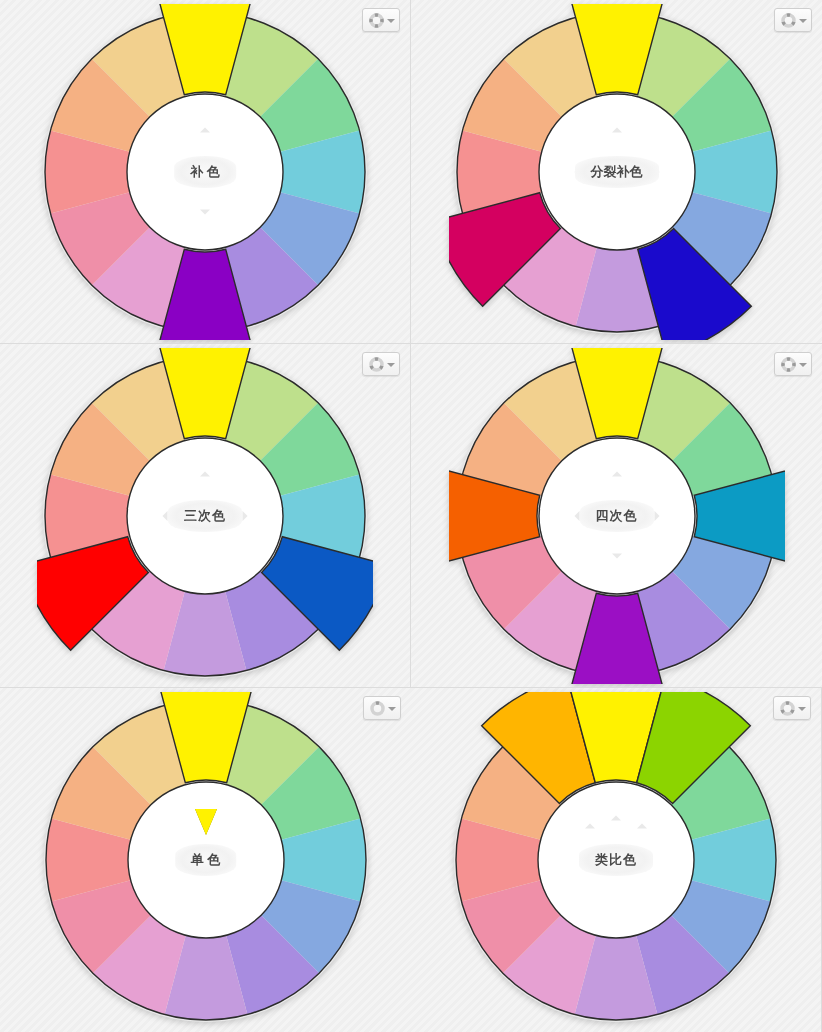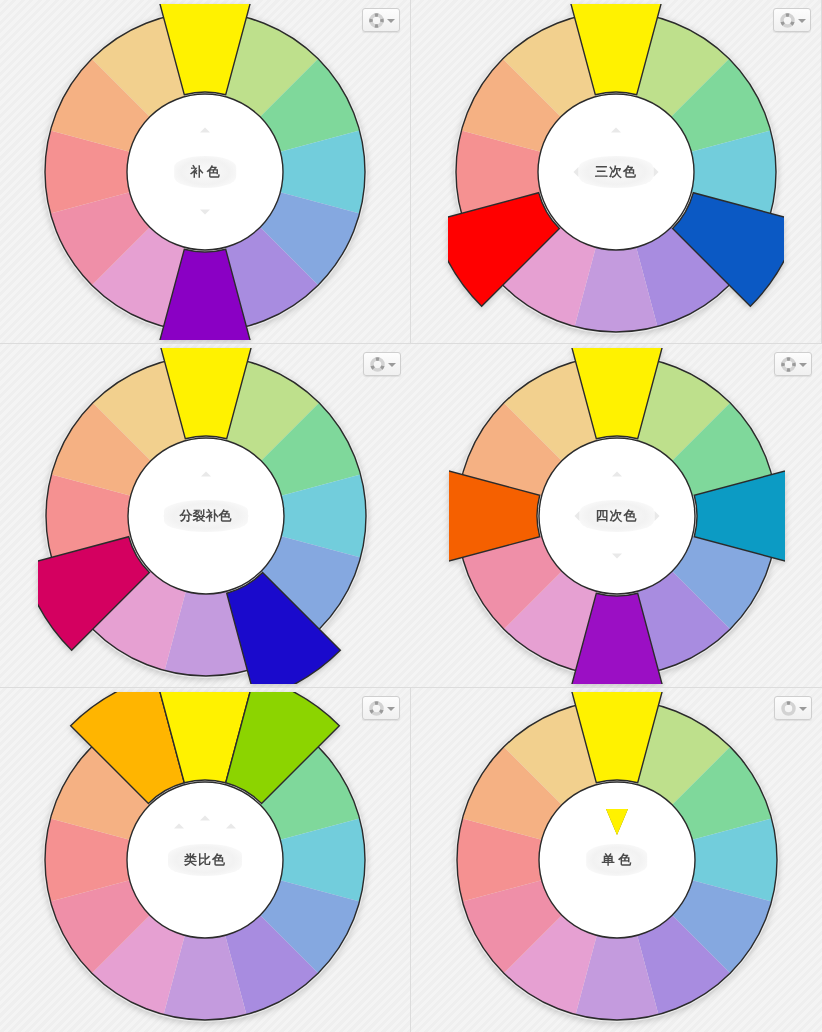--- a/index.html
+++ b/index.html
@@ -174,20 +174,56 @@
             <circle cx="17" cy="17" r="11" fill="none" stroke="#d3d3d3" stroke-width="7"></circle>
             <path d="M 13.00 3.06 A 14.5 14.5 0 0 1 21.00 3.06 L 19.07 9.79 A 7.5 7.5 0 0 0 14.93 9.79 Z" fill="#9a9a9a"></path>
             <path d="M 30.94 13.00 A 14.5 14.5 0 0 1 30.94 21.00 L 24.21 19.07 A 7.5 7.5 0 0 0 24.21 14.93 Z" fill="#9a9a9a"></path>
             <path d="M 21.00 30.94 A 14.5 14.5 0 0 1 13.00 30.94 L 14.93 24.21 A 7.5 7.5 0 0 0 19.07 24.21 Z" fill="#9a9a9a"></path>
             <path d="M 3.06 21.00 A 14.5 14.5 0 0 1 3.06 13.00 L 9.79 14.93 A 7.5 7.5 0 0 0 9.79 19.07 Z" fill="#9a9a9a"></path>
           </svg>
         </span>
         <span class="caret"></span>
       </div>
     </div>
+    <div class="panel col-last">
+      <div class="wheel-wrap">
+        <svg class="wheel-svg" width="336" height="336" viewBox="0 0 336 336">
+          <circle cx="168" cy="168" r="162" fill="#e9e9e9"></circle>
+          <path d="M 209.41 13.45 A 160 160 0 0 1 281.14 54.86 L 223.15 112.85 A 78 78 0 0 0 188.19 92.66 Z" fill="#BEE08C" stroke="none"></path>
+          <path d="M 281.14 54.86 A 160 160 0 0 1 322.55 126.59 L 243.34 147.81 A 78 78 0 0 0 223.15 112.85 Z" fill="#7FD89B" stroke="none"></path>
+          <path d="M 322.55 126.59 A 160 160 0 0 1 322.55 209.41 L 243.34 188.19 A 78 78 0 0 0 243.34 147.81 Z" fill="#72CDDC" stroke="none"></path>
+          <path d="M 322.55 209.41 A 160 160 0 0 1 281.14 281.14 L 223.15 223.15 A 78 78 0 0 0 243.34 188.19 Z" fill="#85A8E0" stroke="none"></path>
+          <path d="M 209.41 322.55 A 160 160 0 0 1 126.59 322.55 L 147.81 243.34 A 78 78 0 0 0 188.19 243.34 Z" fill="#C49BDE" stroke="none"></path>
+          <path d="M 126.59 322.55 A 160 160 0 0 1 54.86 281.14 L 112.85 223.15 A 78 78 0 0 0 147.81 243.34 Z" fill="#E6A0D2" stroke="none"></path>
+          <path d="M 13.45 209.41 A 160 160 0 0 1 13.45 126.59 L 92.66 147.81 A 78 78 0 0 0 92.66 188.19 Z" fill="#F59191" stroke="none"></path>
+          <path d="M 13.45 126.59 A 160 160 0 0 1 54.86 54.86 L 112.85 112.85 A 78 78 0 0 0 92.66 147.81 Z" fill="#F5B183" stroke="none"></path>
+          <path d="M 54.86 54.86 A 160 160 0 0 1 126.59 13.45 L 147.81 92.66 A 78 78 0 0 0 112.85 112.85 Z" fill="#F2D08E" stroke="none"></path>
+          <circle cx="168" cy="168" r="160" fill="none" stroke="#2b2b2b" stroke-width="1.4"></circle>
+          <circle cx="168" cy="168" r="78" fill="#ffffff" stroke="#2b2b2b" stroke-width="1.4"></circle>
+          <path d="M 118.82 -15.53 A 190 190 0 0 1 217.18 -15.53 L 188.71 90.73 A 80 80 0 0 0 147.29 90.73 Z" fill="#FFF200" stroke="#2b2b2b" stroke-width="1.4" stroke-linejoin="miter"></path>
+          <path d="M 302.35 302.35 A 190 190 0 0 1 217.18 351.53 L 188.71 245.27 A 80 80 0 0 0 224.57 224.57 Z" fill="#1A0ACC" stroke="#2b2b2b" stroke-width="1.4" stroke-linejoin="miter"></path>
+          <path d="M 33.65 302.35 A 190 190 0 0 1 -15.53 217.18 L 90.73 188.71 A 80 80 0 0 0 111.43 224.57 Z" fill="#D40060" stroke="#2b2b2b" stroke-width="1.4" stroke-linejoin="miter"></path>
+        </svg>
+      </div>
+      <div class="hub-arrow arrow-up"></div>
+      <div class="hub-arrow arrow-left"></div>
+      <div class="hub-arrow arrow-right"></div>
+      <div class="hub-label wide">分裂补色</div>
+      <div class="tool-btn">
+        <span>
+          <svg width="17" height="17" viewBox="0 0 34 34">
+            <circle cx="17" cy="17" r="11" fill="none" stroke="#d3d3d3" stroke-width="7"></circle>
+            <path d="M 13.00 3.06 A 14.5 14.5 0 0 1 21.00 3.06 L 19.07 9.79 A 7.5 7.5 0 0 0 14.93 9.79 Z" fill="#9a9a9a"></path>
+            <path d="M 31.07 20.51 A 14.5 14.5 0 0 1 27.07 27.43 L 22.21 22.40 A 7.5 7.5 0 0 0 24.28 18.81 Z" fill="#9a9a9a"></path>
+            <path d="M 6.93 27.43 A 14.5 14.5 0 0 1 2.93 20.51 L 9.72 18.81 A 7.5 7.5 0 0 0 11.79 22.40 Z" fill="#9a9a9a"></path>
+          </svg>
+        </span>
+        <span class="caret"></span>
+      </div>
+    </div>
     <div class="panel">
       <div class="wheel-wrap">
         <svg class="wheel-svg" width="336" height="336" viewBox="0 0 336 336">
           <circle cx="168" cy="168" r="162" fill="#e9e9e9"></circle>
           <path d="M 209.41 13.45 A 160 160 0 0 1 281.14 54.86 L 223.15 112.85 A 78 78 0 0 0 188.19 92.66 Z" fill="#BEE08C" stroke="none"></path>
           <path d="M 281.14 54.86 A 160 160 0 0 1 322.55 126.59 L 243.34 147.81 A 78 78 0 0 0 223.15 112.85 Z" fill="#7FD89B" stroke="none"></path>
           <path d="M 322.55 126.59 A 160 160 0 0 1 322.55 209.41 L 243.34 188.19 A 78 78 0 0 0 243.34 147.81 Z" fill="#72CDDC" stroke="none"></path>
           <path d="M 281.14 281.14 A 160 160 0 0 1 209.41 322.55 L 188.19 243.34 A 78 78 0 0 0 223.15 223.15 Z" fill="#A88CE0" stroke="none"></path>
           <path d="M 209.41 322.55 A 160 160 0 0 1 126.59 322.55 L 147.81 243.34 A 78 78 0 0 0 188.19 243.34 Z" fill="#C49BDE" stroke="none"></path>
           <path d="M 126.59 322.55 A 160 160 0 0 1 54.86 281.14 L 112.85 223.15 A 78 78 0 0 0 147.81 243.34 Z" fill="#E6A0D2" stroke="none"></path>
@@ -198,56 +234,20 @@
           <circle cx="168" cy="168" r="78" fill="#ffffff" stroke="#2b2b2b" stroke-width="1.4"></circle>
           <path d="M 118.82 -15.53 A 190 190 0 0 1 217.18 -15.53 L 188.71 90.73 A 80 80 0 0 0 147.29 90.73 Z" fill="#FFF200" stroke="#2b2b2b" stroke-width="1.4" stroke-linejoin="miter"></path>
           <path d="M 351.53 217.18 A 190 190 0 0 1 302.35 302.35 L 224.57 224.57 A 80 80 0 0 0 245.27 188.71 Z" fill="#0B59C4" stroke="#2b2b2b" stroke-width="1.4" stroke-linejoin="miter"></path>
           <path d="M 33.65 302.35 A 190 190 0 0 1 -15.53 217.18 L 90.73 188.71 A 80 80 0 0 0 111.43 224.57 Z" fill="#FF0000" stroke="#2b2b2b" stroke-width="1.4" stroke-linejoin="miter"></path>
         </svg>
       </div>
       <div class="hub-arrow arrow-up"></div>
       <div class="hub-arrow arrow-left"></div>
       <div class="hub-arrow arrow-right"></div>
       <div class="hub-label">三次色</div>
-      <div class="tool-btn">
-        <span>
-          <svg width="17" height="17" viewBox="0 0 34 34">
-            <circle cx="17" cy="17" r="11" fill="none" stroke="#d3d3d3" stroke-width="7"></circle>
-            <path d="M 13.00 3.06 A 14.5 14.5 0 0 1 21.00 3.06 L 19.07 9.79 A 7.5 7.5 0 0 0 14.93 9.79 Z" fill="#9a9a9a"></path>
-            <path d="M 31.07 20.51 A 14.5 14.5 0 0 1 27.07 27.43 L 22.21 22.40 A 7.5 7.5 0 0 0 24.28 18.81 Z" fill="#9a9a9a"></path>
-            <path d="M 6.93 27.43 A 14.5 14.5 0 0 1 2.93 20.51 L 9.72 18.81 A 7.5 7.5 0 0 0 11.79 22.40 Z" fill="#9a9a9a"></path>
-          </svg>
-        </span>
-        <span class="caret"></span>
-      </div>
-    </div>
-    <div class="panel col-last">
-      <div class="wheel-wrap">
-        <svg class="wheel-svg" width="336" height="336" viewBox="0 0 336 336">
-          <circle cx="168" cy="168" r="162" fill="#e9e9e9"></circle>
-          <path d="M 209.41 13.45 A 160 160 0 0 1 281.14 54.86 L 223.15 112.85 A 78 78 0 0 0 188.19 92.66 Z" fill="#BEE08C" stroke="none"></path>
-          <path d="M 281.14 54.86 A 160 160 0 0 1 322.55 126.59 L 243.34 147.81 A 78 78 0 0 0 223.15 112.85 Z" fill="#7FD89B" stroke="none"></path>
-          <path d="M 322.55 126.59 A 160 160 0 0 1 322.55 209.41 L 243.34 188.19 A 78 78 0 0 0 243.34 147.81 Z" fill="#72CDDC" stroke="none"></path>
-          <path d="M 322.55 209.41 A 160 160 0 0 1 281.14 281.14 L 223.15 223.15 A 78 78 0 0 0 243.34 188.19 Z" fill="#85A8E0" stroke="none"></path>
-          <path d="M 209.41 322.55 A 160 160 0 0 1 126.59 322.55 L 147.81 243.34 A 78 78 0 0 0 188.19 243.34 Z" fill="#C49BDE" stroke="none"></path>
-          <path d="M 126.59 322.55 A 160 160 0 0 1 54.86 281.14 L 112.85 223.15 A 78 78 0 0 0 147.81 243.34 Z" fill="#E6A0D2" stroke="none"></path>
-          <path d="M 13.45 209.41 A 160 160 0 0 1 13.45 126.59 L 92.66 147.81 A 78 78 0 0 0 92.66 188.19 Z" fill="#F59191" stroke="none"></path>
-          <path d="M 13.45 126.59 A 160 160 0 0 1 54.86 54.86 L 112.85 112.85 A 78 78 0 0 0 92.66 147.81 Z" fill="#F5B183" stroke="none"></path>
-          <path d="M 54.86 54.86 A 160 160 0 0 1 126.59 13.45 L 147.81 92.66 A 78 78 0 0 0 112.85 112.85 Z" fill="#F2D08E" stroke="none"></path>
-          <circle cx="168" cy="168" r="160" fill="none" stroke="#2b2b2b" stroke-width="1.4"></circle>
-          <circle cx="168" cy="168" r="78" fill="#ffffff" stroke="#2b2b2b" stroke-width="1.4"></circle>
-          <path d="M 118.82 -15.53 A 190 190 0 0 1 217.18 -15.53 L 188.71 90.73 A 80 80 0 0 0 147.29 90.73 Z" fill="#FFF200" stroke="#2b2b2b" stroke-width="1.4" stroke-linejoin="miter"></path>
-          <path d="M 302.35 302.35 A 190 190 0 0 1 217.18 351.53 L 188.71 245.27 A 80 80 0 0 0 224.57 224.57 Z" fill="#1A0ACC" stroke="#2b2b2b" stroke-width="1.4" stroke-linejoin="miter"></path>
-          <path d="M 33.65 302.35 A 190 190 0 0 1 -15.53 217.18 L 90.73 188.71 A 80 80 0 0 0 111.43 224.57 Z" fill="#D40060" stroke="#2b2b2b" stroke-width="1.4" stroke-linejoin="miter"></path>
-        </svg>
-      </div>
-      <div class="hub-arrow arrow-up"></div>
-      <div class="hub-arrow arrow-left"></div>
-      <div class="hub-arrow arrow-right"></div>
-      <div class="hub-label wide">分裂补色</div>
       <div class="tool-btn">
         <span>
           <svg width="17" height="17" viewBox="0 0 34 34">
             <circle cx="17" cy="17" r="11" fill="none" stroke="#d3d3d3" stroke-width="7"></circle>
             <path d="M 13.00 3.06 A 14.5 14.5 0 0 1 21.00 3.06 L 19.07 9.79 A 7.5 7.5 0 0 0 14.93 9.79 Z" fill="#9a9a9a"></path>
             <path d="M 31.07 20.51 A 14.5 14.5 0 0 1 27.07 27.43 L 22.21 22.40 A 7.5 7.5 0 0 0 24.28 18.81 Z" fill="#9a9a9a"></path>
             <path d="M 6.93 27.43 A 14.5 14.5 0 0 1 2.93 20.51 L 9.72 18.81 A 7.5 7.5 0 0 0 11.79 22.40 Z" fill="#9a9a9a"></path>
           </svg>
         </span>
         <span class="caret"></span>
@@ -284,20 +284,52 @@
             <circle cx="17" cy="17" r="11" fill="none" stroke="#d3d3d3" stroke-width="7"></circle>
             <path d="M 13.00 3.06 A 14.5 14.5 0 0 1 21.00 3.06 L 19.07 9.79 A 7.5 7.5 0 0 0 14.93 9.79 Z" fill="#9a9a9a"></path>
             <path d="M 30.94 13.00 A 14.5 14.5 0 0 1 30.94 21.00 L 24.21 19.07 A 7.5 7.5 0 0 0 24.21 14.93 Z" fill="#9a9a9a"></path>
             <path d="M 21.00 30.94 A 14.5 14.5 0 0 1 13.00 30.94 L 14.93 24.21 A 7.5 7.5 0 0 0 19.07 24.21 Z" fill="#9a9a9a"></path>
             <path d="M 3.06 21.00 A 14.5 14.5 0 0 1 3.06 13.00 L 9.79 14.93 A 7.5 7.5 0 0 0 9.79 19.07 Z" fill="#9a9a9a"></path>
           </svg>
         </span>
         <span class="caret"></span>
       </div>
     </div>
+    <div class="panel col-last row-last">
+      <div class="wheel-wrap">
+        <svg class="wheel-svg" width="336" height="336" viewBox="0 0 336 336">
+          <circle cx="168" cy="168" r="162" fill="#e9e9e9"></circle>
+          <path d="M 209.41 13.45 A 160 160 0 0 1 281.14 54.86 L 223.15 112.85 A 78 78 0 0 0 188.19 92.66 Z" fill="#BEE08C" stroke="none"></path>
+          <path d="M 281.14 54.86 A 160 160 0 0 1 322.55 126.59 L 243.34 147.81 A 78 78 0 0 0 223.15 112.85 Z" fill="#7FD89B" stroke="none"></path>
+          <path d="M 322.55 126.59 A 160 160 0 0 1 322.55 209.41 L 243.34 188.19 A 78 78 0 0 0 243.34 147.81 Z" fill="#72CDDC" stroke="none"></path>
+          <path d="M 322.55 209.41 A 160 160 0 0 1 281.14 281.14 L 223.15 223.15 A 78 78 0 0 0 243.34 188.19 Z" fill="#85A8E0" stroke="none"></path>
+          <path d="M 281.14 281.14 A 160 160 0 0 1 209.41 322.55 L 188.19 243.34 A 78 78 0 0 0 223.15 223.15 Z" fill="#A88CE0" stroke="none"></path>
+          <path d="M 209.41 322.55 A 160 160 0 0 1 126.59 322.55 L 147.81 243.34 A 78 78 0 0 0 188.19 243.34 Z" fill="#C49BDE" stroke="none"></path>
+          <path d="M 126.59 322.55 A 160 160 0 0 1 54.86 281.14 L 112.85 223.15 A 78 78 0 0 0 147.81 243.34 Z" fill="#E6A0D2" stroke="none"></path>
+          <path d="M 54.86 281.14 A 160 160 0 0 1 13.45 209.41 L 92.66 188.19 A 78 78 0 0 0 112.85 223.15 Z" fill="#EF8FA8" stroke="none"></path>
+          <path d="M 13.45 209.41 A 160 160 0 0 1 13.45 126.59 L 92.66 147.81 A 78 78 0 0 0 92.66 188.19 Z" fill="#F59191" stroke="none"></path>
+          <path d="M 13.45 126.59 A 160 160 0 0 1 54.86 54.86 L 112.85 112.85 A 78 78 0 0 0 92.66 147.81 Z" fill="#F5B183" stroke="none"></path>
+          <path d="M 54.86 54.86 A 160 160 0 0 1 126.59 13.45 L 147.81 92.66 A 78 78 0 0 0 112.85 112.85 Z" fill="#F2D08E" stroke="none"></path>
+          <circle cx="168" cy="168" r="160" fill="none" stroke="#2b2b2b" stroke-width="1.4"></circle>
+          <circle cx="168" cy="168" r="78" fill="#ffffff" stroke="#2b2b2b" stroke-width="1.4"></circle>
+          <path d="M 118.82 -15.53 A 190 190 0 0 1 217.18 -15.53 L 188.71 90.73 A 80 80 0 0 0 147.29 90.73 Z" fill="#FFF200" stroke="#2b2b2b" stroke-width="1.4" stroke-linejoin="miter"></path>
+        </svg>
+      </div>
+      <div class="mono-swatch" style="border-top-color: rgb(255, 242, 0);"></div>
+      <div class="hub-label wide">单  色</div>
+      <div class="tool-btn">
+        <span>
+          <svg width="17" height="17" viewBox="0 0 34 34">
+            <circle cx="17" cy="17" r="11" fill="none" stroke="#d3d3d3" stroke-width="7"></circle>
+            <path d="M 13.00 3.06 A 14.5 14.5 0 0 1 21.00 3.06 L 19.07 9.79 A 7.5 7.5 0 0 0 14.93 9.79 Z" fill="#9a9a9a"></path>
+          </svg>
+        </span>
+        <span class="caret"></span>
+      </div>
+    </div>
     <div class="panel row-last">
       <div class="wheel-wrap">
         <svg class="wheel-svg" width="336" height="336" viewBox="0 0 336 336">
           <circle cx="168" cy="168" r="162" fill="#e9e9e9"></circle>
           <path d="M 281.14 54.86 A 160 160 0 0 1 322.55 126.59 L 243.34 147.81 A 78 78 0 0 0 223.15 112.85 Z" fill="#7FD89B" stroke="none"></path>
           <path d="M 322.55 126.59 A 160 160 0 0 1 322.55 209.41 L 243.34 188.19 A 78 78 0 0 0 243.34 147.81 Z" fill="#72CDDC" stroke="none"></path>
           <path d="M 322.55 209.41 A 160 160 0 0 1 281.14 281.14 L 223.15 223.15 A 78 78 0 0 0 243.34 188.19 Z" fill="#85A8E0" stroke="none"></path>
           <path d="M 281.14 281.14 A 160 160 0 0 1 209.41 322.55 L 188.19 243.34 A 78 78 0 0 0 223.15 223.15 Z" fill="#A88CE0" stroke="none"></path>
           <path d="M 209.41 322.55 A 160 160 0 0 1 126.59 322.55 L 147.81 243.34 A 78 78 0 0 0 188.19 243.34 Z" fill="#C49BDE" stroke="none"></path>
           <path d="M 126.59 322.55 A 160 160 0 0 1 54.86 281.14 L 112.85 223.15 A 78 78 0 0 0 147.81 243.34 Z" fill="#E6A0D2" stroke="none"></path>
@@ -320,45 +352,13 @@
           <svg width="17" height="17" viewBox="0 0 34 34">
             <circle cx="17" cy="17" r="11" fill="none" stroke="#d3d3d3" stroke-width="7"></circle>
             <path d="M 13.00 3.06 A 14.5 14.5 0 0 1 21.00 3.06 L 19.07 9.79 A 7.5 7.5 0 0 0 14.93 9.79 Z" fill="#9a9a9a"></path>
             <path d="M 31.07 20.51 A 14.5 14.5 0 0 1 27.07 27.43 L 22.21 22.40 A 7.5 7.5 0 0 0 24.28 18.81 Z" fill="#9a9a9a"></path>
             <path d="M 6.93 27.43 A 14.5 14.5 0 0 1 2.93 20.51 L 9.72 18.81 A 7.5 7.5 0 0 0 11.79 22.40 Z" fill="#9a9a9a"></path>
           </svg>
         </span>
         <span class="caret"></span>
       </div>
     </div>
-    <div class="panel col-last row-last">
-      <div class="wheel-wrap">
-        <svg class="wheel-svg" width="336" height="336" viewBox="0 0 336 336">
-          <circle cx="168" cy="168" r="162" fill="#e9e9e9"></circle>
-          <path d="M 209.41 13.45 A 160 160 0 0 1 281.14 54.86 L 223.15 112.85 A 78 78 0 0 0 188.19 92.66 Z" fill="#BEE08C" stroke="none"></path>
-          <path d="M 281.14 54.86 A 160 160 0 0 1 322.55 126.59 L 243.34 147.81 A 78 78 0 0 0 223.15 112.85 Z" fill="#7FD89B" stroke="none"></path>
-          <path d="M 322.55 126.59 A 160 160 0 0 1 322.55 209.41 L 243.34 188.19 A 78 78 0 0 0 243.34 147.81 Z" fill="#72CDDC" stroke="none"></path>
-          <path d="M 322.55 209.41 A 160 160 0 0 1 281.14 281.14 L 223.15 223.15 A 78 78 0 0 0 243.34 188.19 Z" fill="#85A8E0" stroke="none"></path>
-          <path d="M 281.14 281.14 A 160 160 0 0 1 209.41 322.55 L 188.19 243.34 A 78 78 0 0 0 223.15 223.15 Z" fill="#A88CE0" stroke="none"></path>
-          <path d="M 209.41 322.55 A 160 160 0 0 1 126.59 322.55 L 147.81 243.34 A 78 78 0 0 0 188.19 243.34 Z" fill="#C49BDE" stroke="none"></path>
-          <path d="M 126.59 322.55 A 160 160 0 0 1 54.86 281.14 L 112.85 223.15 A 78 78 0 0 0 147.81 243.34 Z" fill="#E6A0D2" stroke="none"></path>
-          <path d="M 54.86 281.14 A 160 160 0 0 1 13.45 209.41 L 92.66 188.19 A 78 78 0 0 0 112.85 223.15 Z" fill="#EF8FA8" stroke="none"></path>
-          <path d="M 13.45 209.41 A 160 160 0 0 1 13.45 126.59 L 92.66 147.81 A 78 78 0 0 0 92.66 188.19 Z" fill="#F59191" stroke="none"></path>
-          <path d="M 13.45 126.59 A 160 160 0 0 1 54.86 54.86 L 112.85 112.85 A 78 78 0 0 0 92.66 147.81 Z" fill="#F5B183" stroke="none"></path>
-          <path d="M 54.86 54.86 A 160 160 0 0 1 126.59 13.45 L 147.81 92.66 A 78 78 0 0 0 112.85 112.85 Z" fill="#F2D08E" stroke="none"></path>
-          <circle cx="168" cy="168" r="160" fill="none" stroke="#2b2b2b" stroke-width="1.4"></circle>
-          <circle cx="168" cy="168" r="78" fill="#ffffff" stroke="#2b2b2b" stroke-width="1.4"></circle>
-          <path d="M 118.82 -15.53 A 190 190 0 0 1 217.18 -15.53 L 188.71 90.73 A 80 80 0 0 0 147.29 90.73 Z" fill="#FFF200" stroke="#2b2b2b" stroke-width="1.4" stroke-linejoin="miter"></path>
-        </svg>
-      </div>
-      <div class="mono-swatch" style="border-top-color: rgb(255, 242, 0);"></div>
-      <div class="hub-label wide">单  色</div>
-      <div class="tool-btn">
-        <span>
-          <svg width="17" height="17" viewBox="0 0 34 34">
-            <circle cx="17" cy="17" r="11" fill="none" stroke="#d3d3d3" stroke-width="7"></circle>
-            <path d="M 13.00 3.06 A 14.5 14.5 0 0 1 21.00 3.06 L 19.07 9.79 A 7.5 7.5 0 0 0 14.93 9.79 Z" fill="#9a9a9a"></path>
-          </svg>
-        </span>
-        <span class="caret"></span>
-      </div>
-    </div>
   </div>
 
 </body></html>

